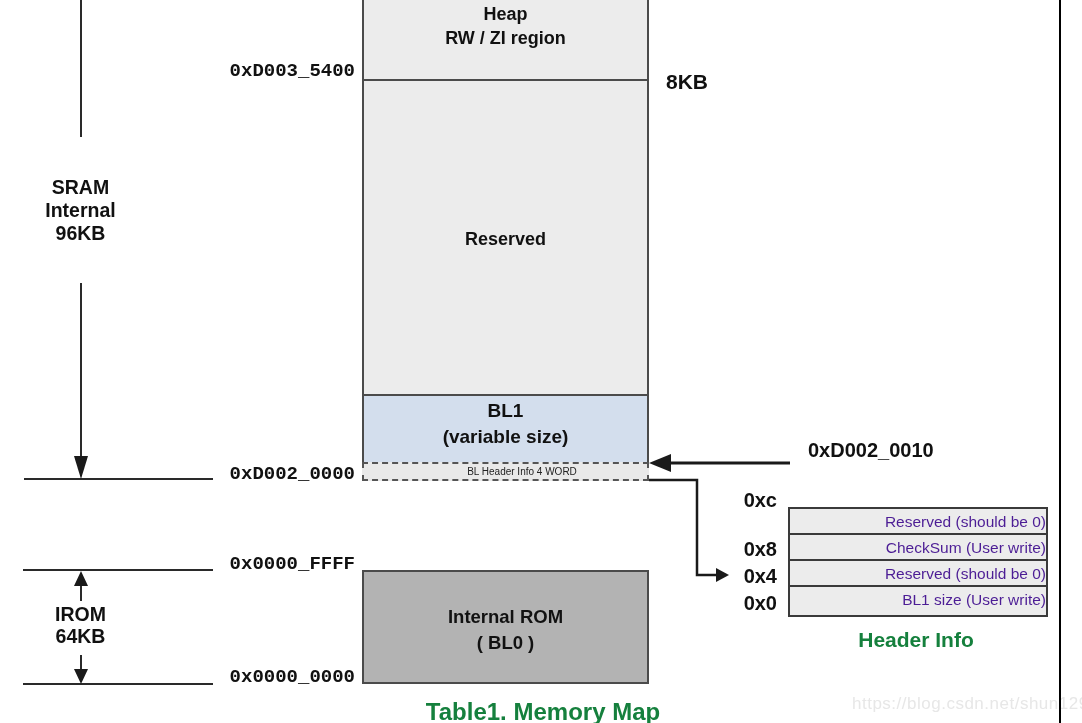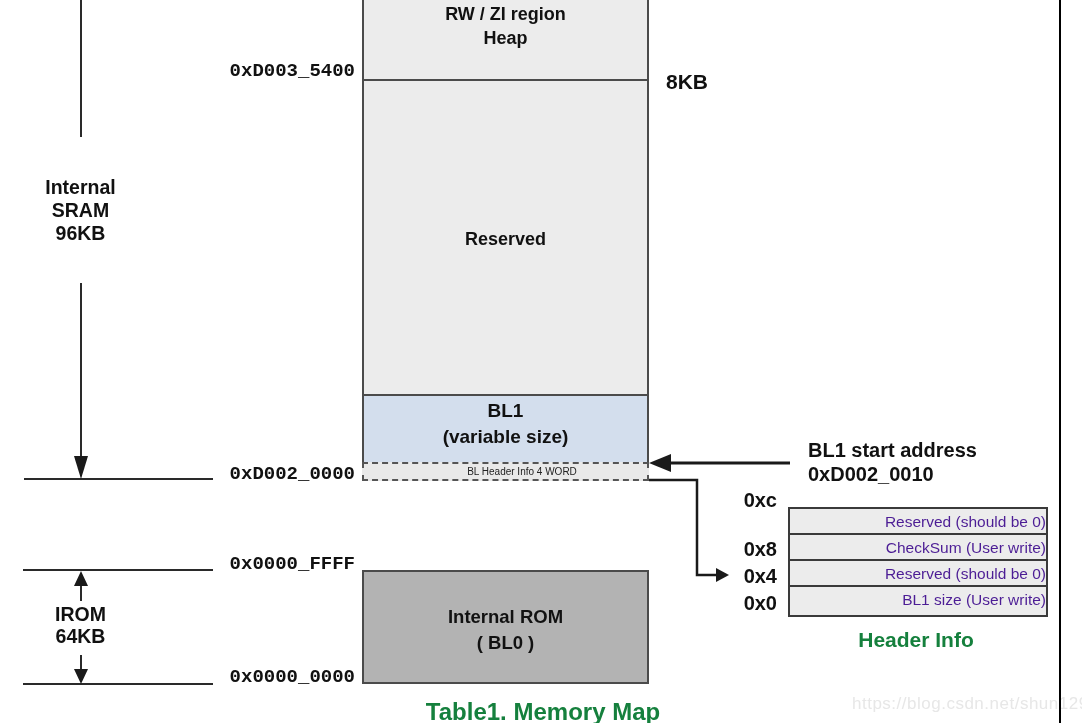--- a/index.html
+++ b/index.html
@@ -29,52 +29,51 @@
 
 <div id="canvas">
 
   <div class="abs block fill-light" style="left:362px;top:-4px;width:287px;height:85px;"></div>
   <div class="abs block fill-light" style="left:362px;top:79px;width:287px;height:317px;"></div>
   <div class="abs fill-blue" style="left:362px;top:396px;width:287px;height:66px;border-left:2px solid #4b4b4b;border-right:2px solid #4b4b4b;"></div>
   <div class="abs strip" style="left:362px;top:462px;width:287px;height:19px;"></div>
   <div class="abs block fill-rom" style="left:362px;top:570px;width:287px;height:114px;"></div>
 
   <div class="blabel" style="left:362px;width:287px;top:2px;">
+    <div>Heap</div>
     <div>RW / ZI region</div>
-    <div>Heap</div>
   </div>
   <div class="blabel" style="left:362px;width:287px;top:227px;">Reserved</div>
   <div class="blabel" style="left:362px;width:287px;top:398px;line-height:26px;font-size:19px;text-align:center;">
     <div>BL1</div>
     <div>(variable size)</div>
   </div>
   <div class="strip-text" style="left:362px;width:272px;top:465px;padding-left:24px;">BL Header Info 4 WORD</div>
   <div class="blabel" style="left:362px;width:287px;top:604px;line-height:26px;font-size:18.5px;">
     <div>Internal ROM</div>
     <div>( BL0 )</div>
   </div>
 
   <div class="addr" style="top:60px;">0xD003_5400</div>
   <div class="addr" style="top:463px;text-align:right;">0xD002_0000</div>
   <div class="addr" style="top:553px;">0x0000_FFFF</div>
   <div class="addr" style="top:666px;">0x0000_0000</div>
 
   <div class="abs" style="left:666px;top:70px;font-weight:bold;font-size:21px;">8KB</div>
   <div class="side-label" style="left:10px;width:141px;top:176px;">
+    <div>SRAM</div>
     <div>Internal</div>
-    <div>SRAM</div>
     <div>96KB</div>
   </div>
   <div class="side-label" style="left:10px;width:141px;top:603px;line-height:22px;">
     <div>IROM</div>
     <div>64KB</div>
   </div>
 
   <div class="abs" style="left:808px;top:438px;font-weight:bold;font-size:20px;line-height:24px;">
-    <div>BL1 start address</div>
     <div>0xD002_0010</div>
   </div>
 
   <div class="hi-row" style="top:507px;">Reserved (should be 0)</div>
   <div class="hi-row" style="top:533px;">CheckSum (User write)</div>
   <div class="hi-row" style="top:559px;">Reserved (should be 0)</div>
   <div class="hi-row" style="top:585px;">BL1 size (User write)</div>
 
   <div class="hi-offset" style="top:489px;">0xc</div>
   <div class="hi-offset" style="top:538px;">0x8</div>

